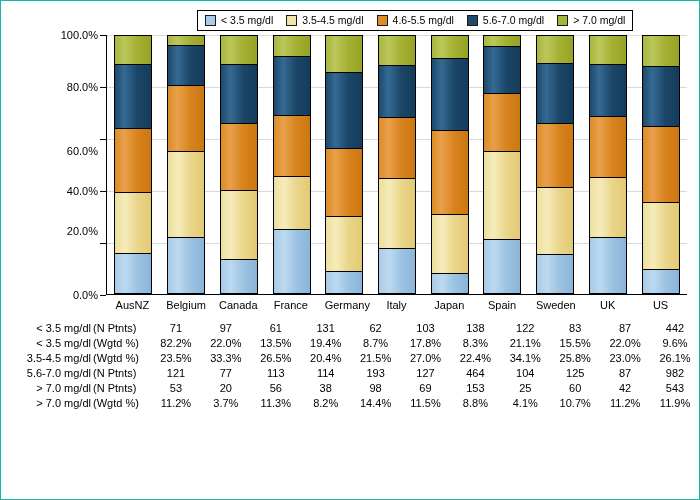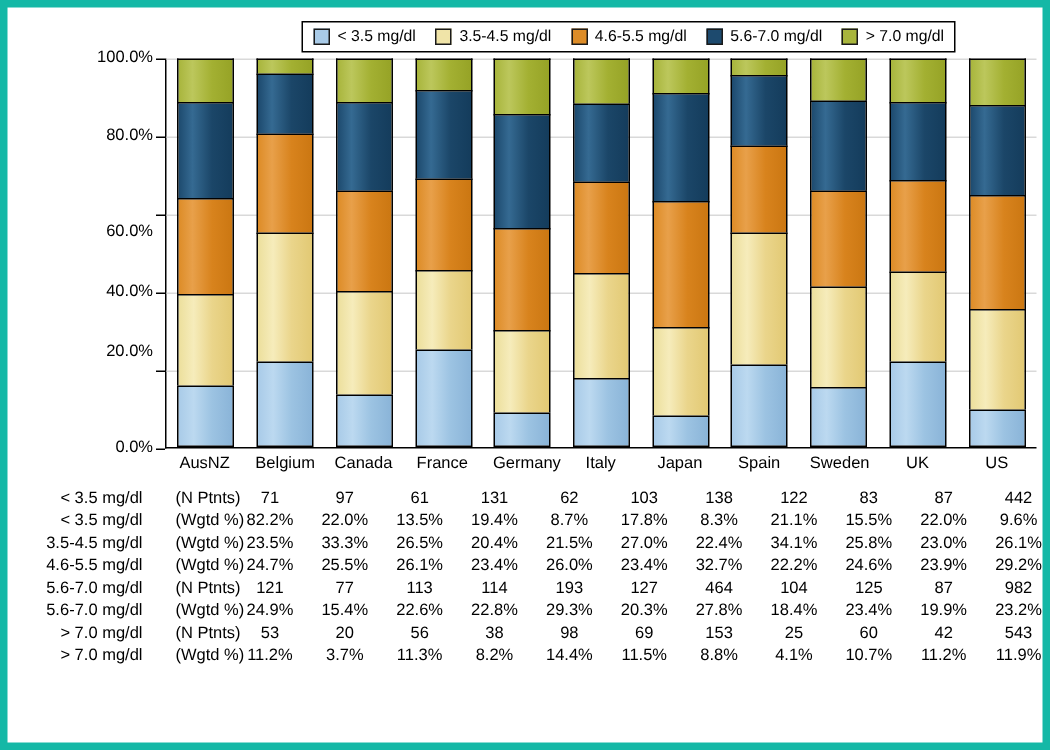--- a/index.html
+++ b/index.html
@@ -12,21 +12,21 @@
     height: 500px;
     font-family: "Liberation Sans", sans-serif;
     color: #000000;
     overflow: hidden;
   }
   #root {
     position: relative;
     width: 700px;
     height: 500px;
     box-sizing: border-box;
-    border: 5px solid #14b8a6;
+    border: 1px solid #14b8a6;
     background: #ffffff;
   }
 
   
   #legend {
     position: absolute;
     left: 196px;
     top: 9px;
     height: 21px;
     box-sizing: border-box;
@@ -187,21 +187,21 @@
   }
   .lbl-cat {
     display: inline-block;
     width: 72px;
     text-align: right;
   }
   .lbl-kind {
     display: inline-block;
     width: 58px;
     text-align: left;
-    padding-left: 22px;
+    padding-left: 2px;
   }
 </style>
 </head>
 <body>
 
 <div id="root">
 
   <div id="legend">
       <div class="legend-item">
         <span class="legend-swatch" style="background: rgb(169, 203, 232);"></span>
@@ -382,62 +382,34 @@
             <td class="cell">20.4%</td>
             <td class="cell">21.5%</td>
             <td class="cell">27.0%</td>
             <td class="cell">22.4%</td>
             <td class="cell">34.1%</td>
             <td class="cell">25.8%</td>
             <td class="cell">23.0%</td>
             <td class="cell">26.1%</td>
           </tr>
           <tr>
-            <td class="rowlabel"><span class="lbl-inner"><span class="lbl-cat">4.6-5.5 mg/dl</span><span class="lbl-kind">(Wgtd %)</span></span></td>
-            <td class="cell">24.7%</td>
-            <td class="cell">25.5%</td>
-            <td class="cell">26.1%</td>
-            <td class="cell">23.4%</td>
-            <td class="cell">26.0%</td>
-            <td class="cell">23.4%</td>
-            <td class="cell">32.7%</td>
-            <td class="cell">22.2%</td>
-            <td class="cell">24.6%</td>
-            <td class="cell">23.9%</td>
-            <td class="cell">29.2%</td>
-          </tr>
-          <tr>
             <td class="rowlabel"><span class="lbl-inner"><span class="lbl-cat">5.6-7.0 mg/dl</span><span class="lbl-kind">(N Ptnts)</span></span></td>
             <td class="cell">121</td>
             <td class="cell">77</td>
             <td class="cell">113</td>
             <td class="cell">114</td>
             <td class="cell">193</td>
             <td class="cell">127</td>
             <td class="cell">464</td>
             <td class="cell">104</td>
             <td class="cell">125</td>
             <td class="cell">87</td>
             <td class="cell">982</td>
           </tr>
           <tr>
-            <td class="rowlabel"><span class="lbl-inner"><span class="lbl-cat">5.6-7.0 mg/dl</span><span class="lbl-kind">(Wgtd %)</span></span></td>
-            <td class="cell">24.9%</td>
-            <td class="cell">15.4%</td>
-            <td class="cell">22.6%</td>
-            <td class="cell">22.8%</td>
-            <td class="cell">29.3%</td>
-            <td class="cell">20.3%</td>
-            <td class="cell">27.8%</td>
-            <td class="cell">18.4%</td>
-            <td class="cell">23.4%</td>
-            <td class="cell">19.9%</td>
-            <td class="cell">23.2%</td>
-          </tr>
-          <tr>
             <td class="rowlabel"><span class="lbl-inner"><span class="lbl-cat">&gt; 7.0 mg/dl</span><span class="lbl-kind">(N Ptnts)</span></span></td>
             <td class="cell">53</td>
             <td class="cell">20</td>
             <td class="cell">56</td>
             <td class="cell">38</td>
             <td class="cell">98</td>
             <td class="cell">69</td>
             <td class="cell">153</td>
             <td class="cell">25</td>
             <td class="cell">60</td>

